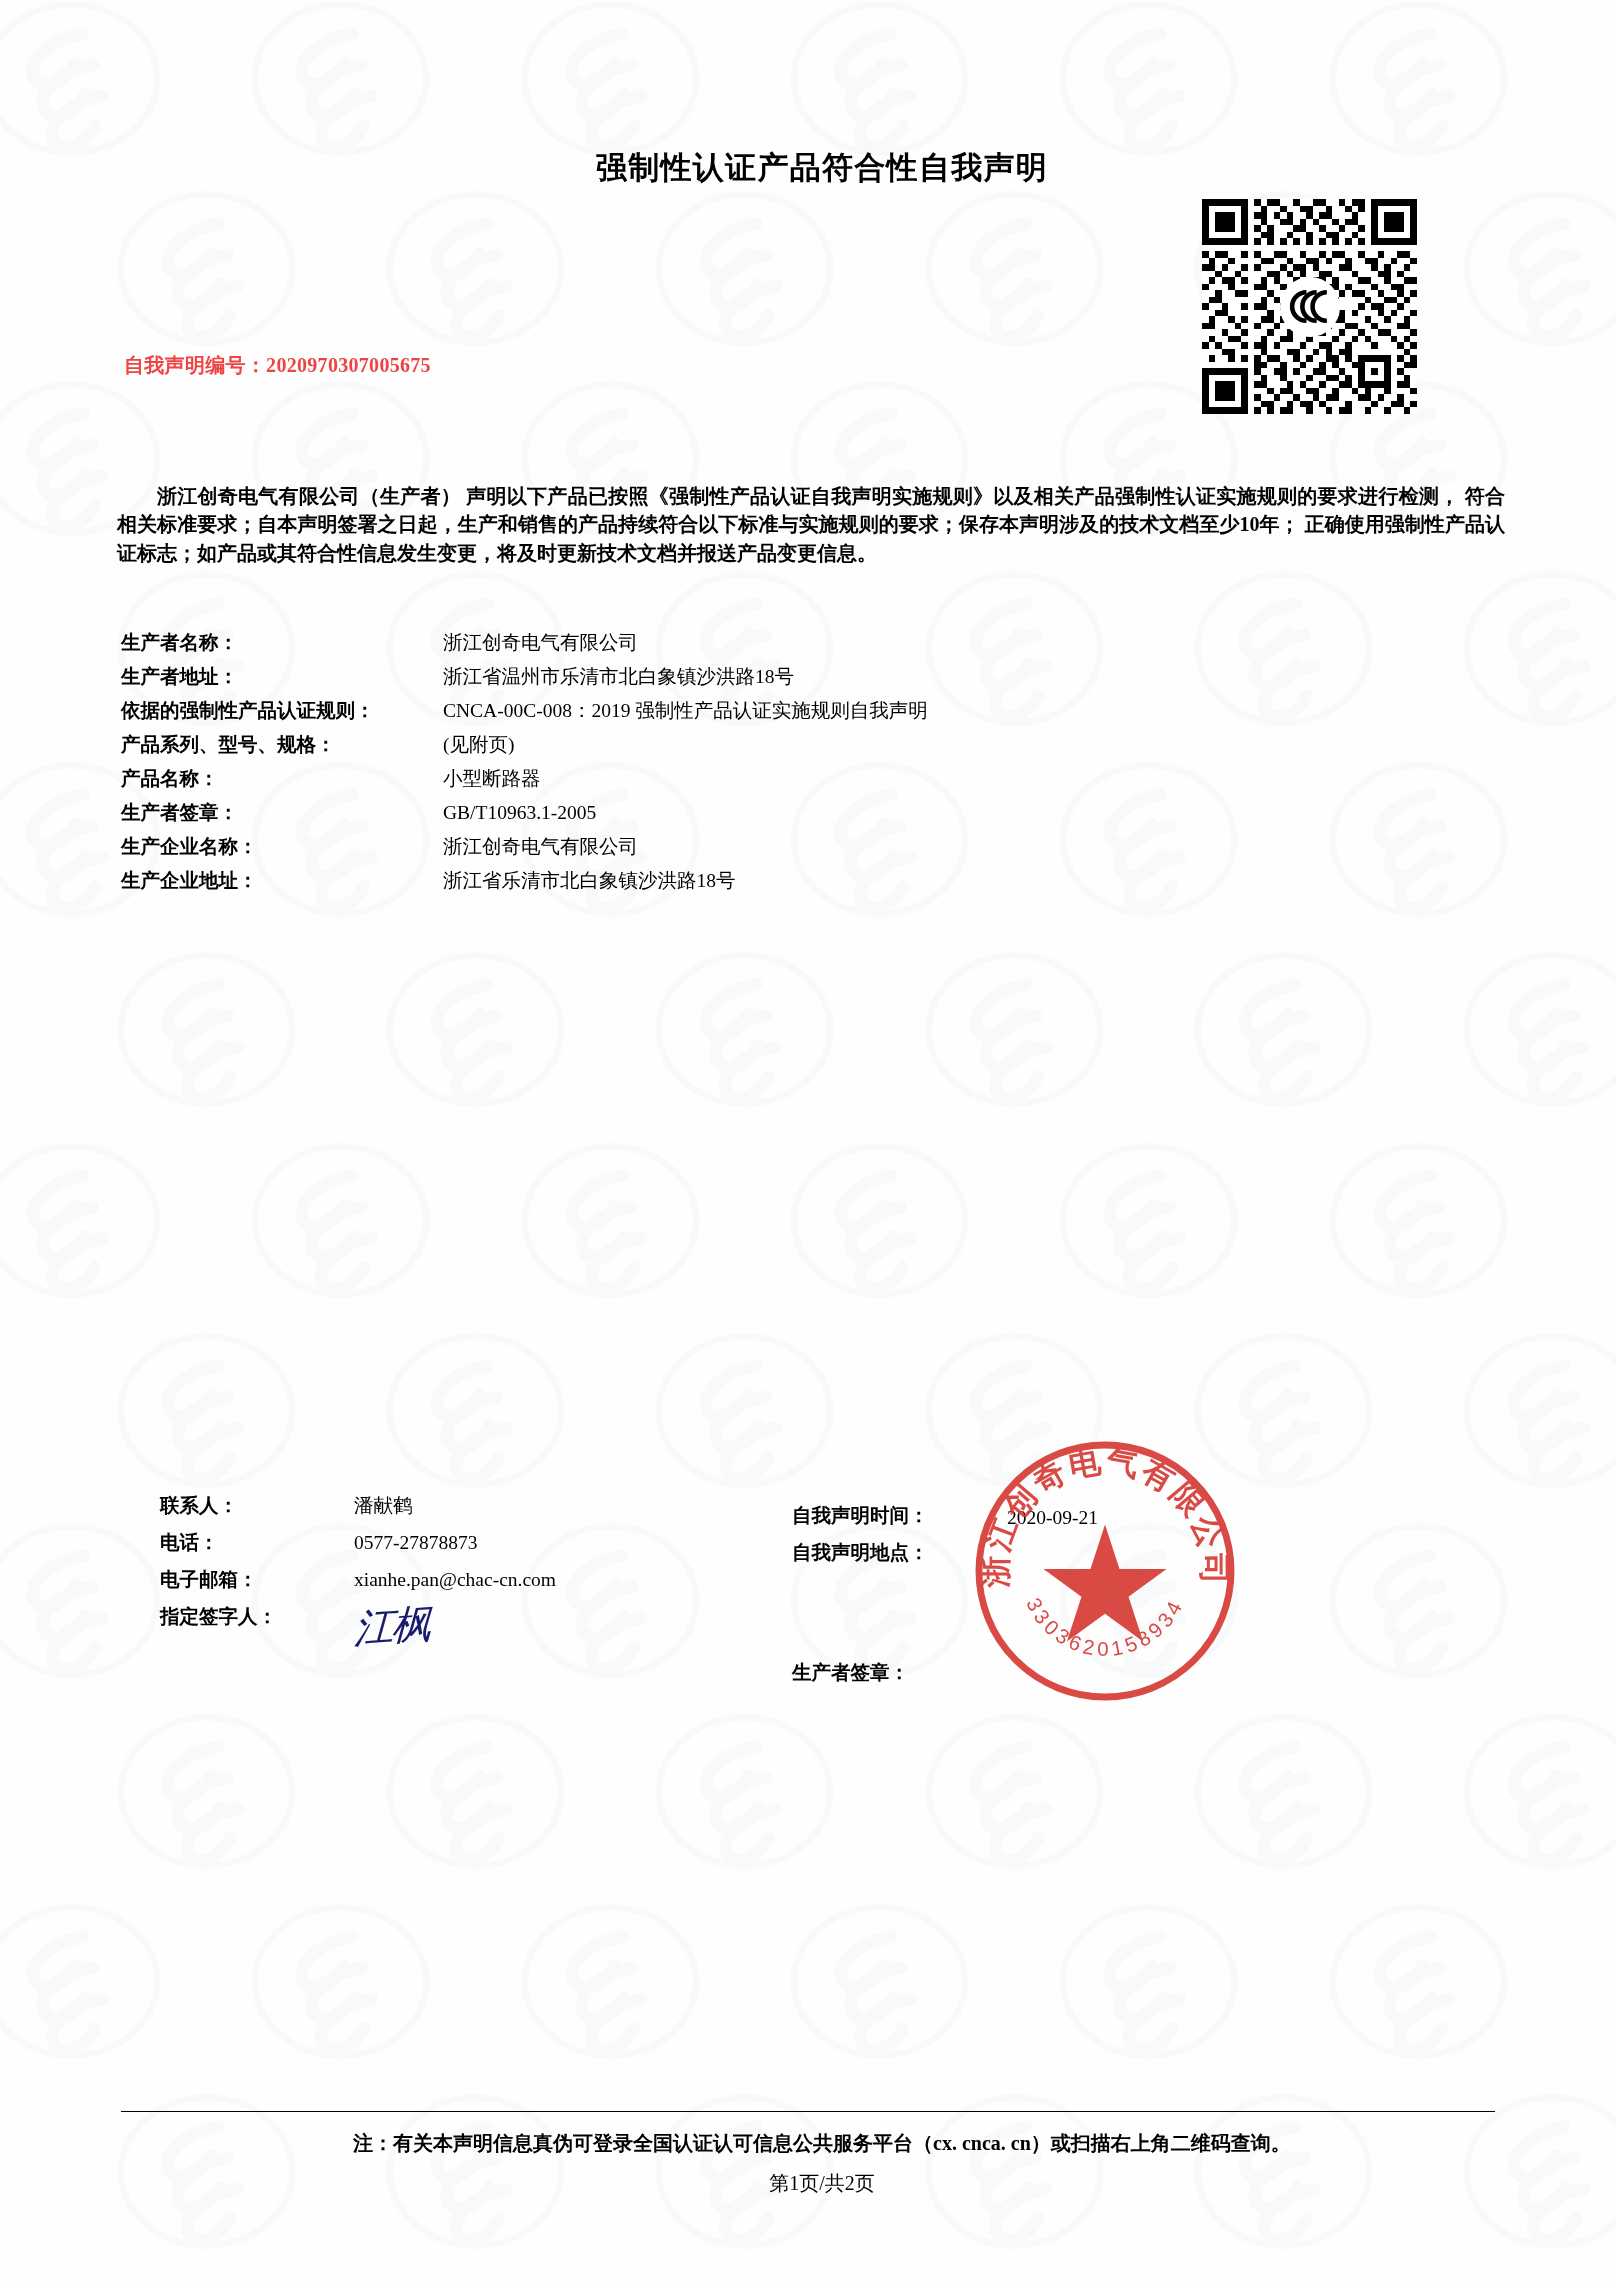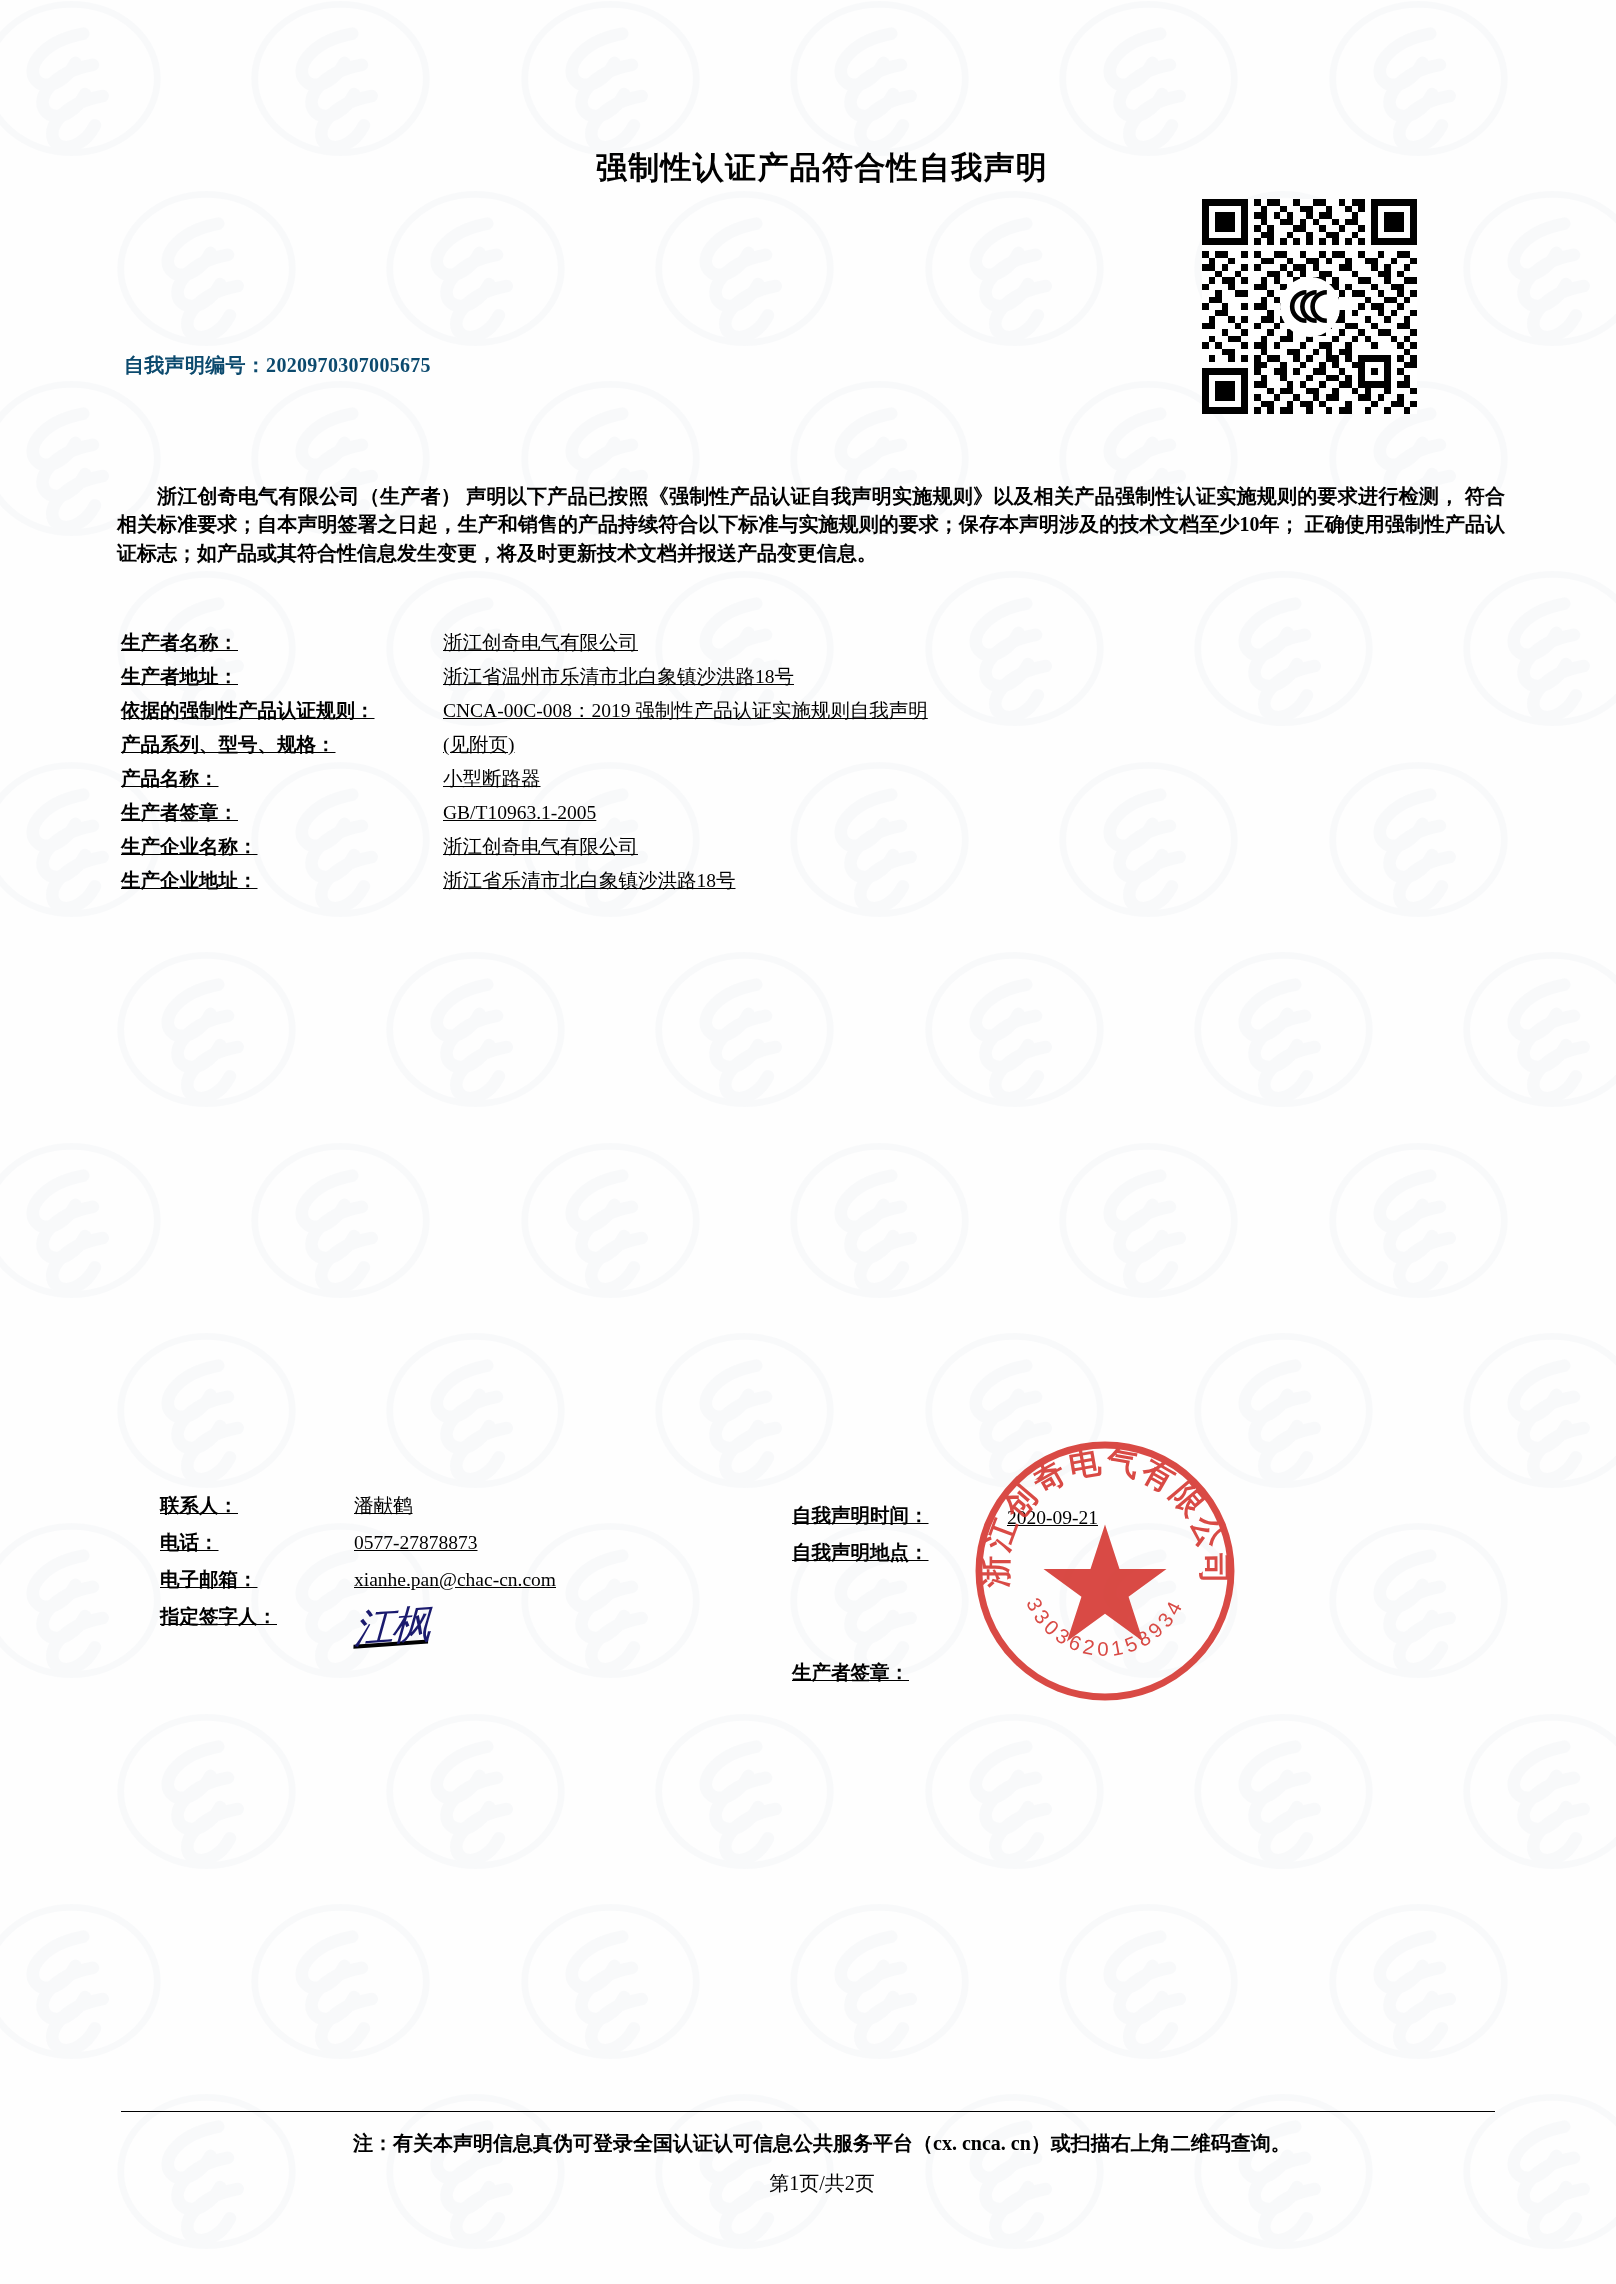--- a/index.html
+++ b/index.html
@@ -78,21 +78,21 @@
     justify-content: center;
   }
   .ccc-badge svg { width: 51px; height: 51px; }
 
   .decl-no {
     position: absolute;
     left: 124px;
     top: 352px;
     font-size: 20px;
     font-weight: bold;
-    color: #0c4a6e;
+    color: #ef4444;
     letter-spacing: 0.3px;
   }
 
   .para {
     position: absolute;
     left: 117px;
     width: 1388px;
     font-size: 20px;
     line-height: 1.42;
     font-weight: bold;
@@ -107,21 +107,20 @@
   .fields {
     position: absolute;
     left: 121px;
     top: 629px;
     width: 1368px;
   }
   .field-row {
     display: flex;
     align-items: baseline;
     height: 34px;
-    text-decoration: underline;
   }
   .field-label {
     width: 322px;
     font-size: 19.5px;
     font-weight: bold;
     color: #000;
     white-space: nowrap;
   }
   .field-value {
     font-size: 19.5px;

